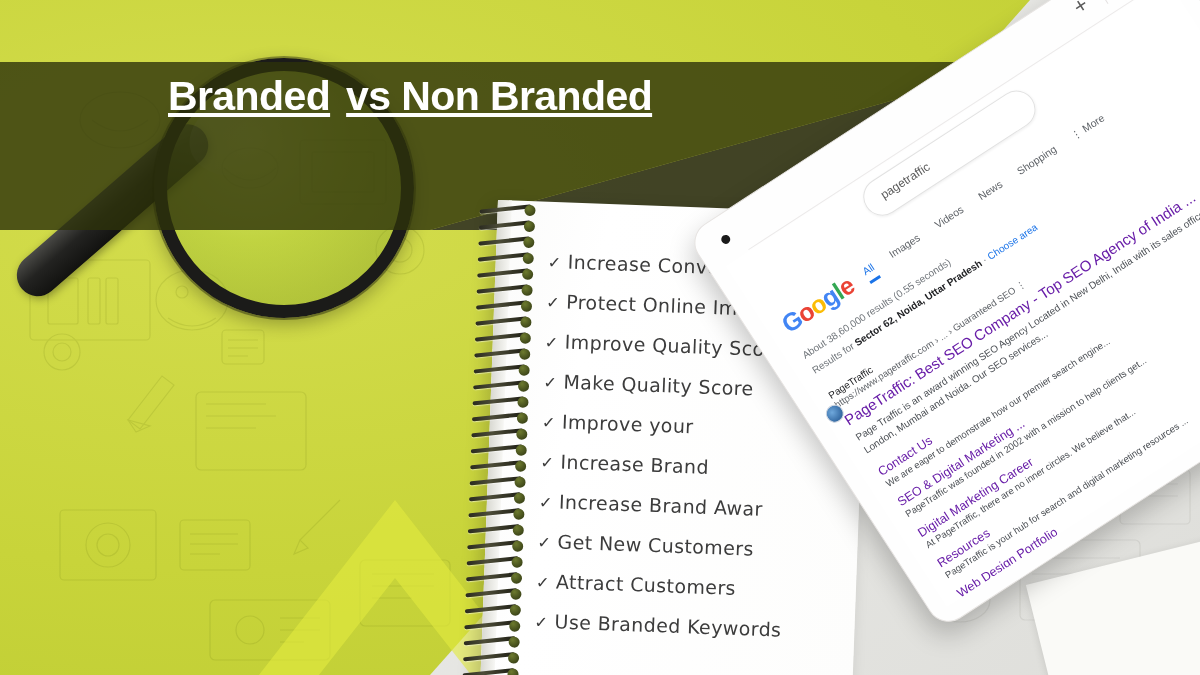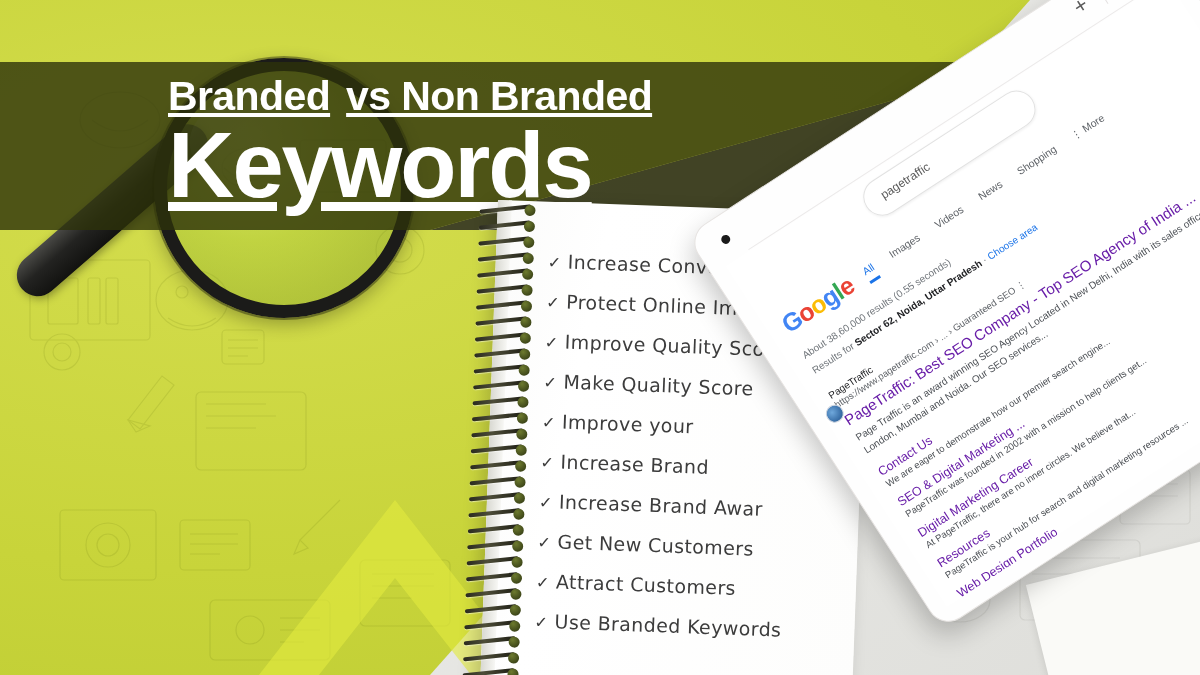--- a/index.html
+++ b/index.html
@@ -298,21 +298,20 @@
 
   <div class="band">
     <div class="band-left"></div>
     <div class="band-right"></div>
   </div>
 
   <div class="headline">
     <div class="l1">
       <span>Branded</span><span class="sp"></span><span>vs Non Branded</span>
     </div>
-    <div class="l2">Keywords</div>
   </div>
 
   <div class="sticky"></div>
   <div class="paper-sheet"></div>
 
   <div class="notepad">
     <div class="notepad-edge"></div>
     <div class="list" id="checklist">
         <div class="list-item">
           <span class="tick">✓</span>

